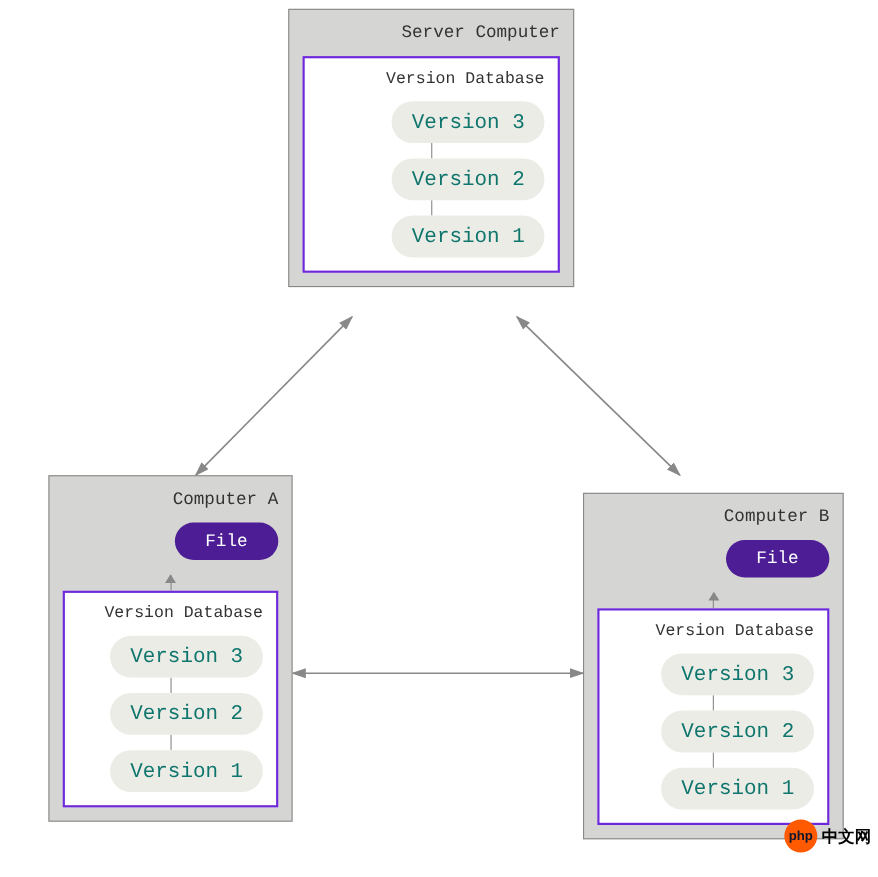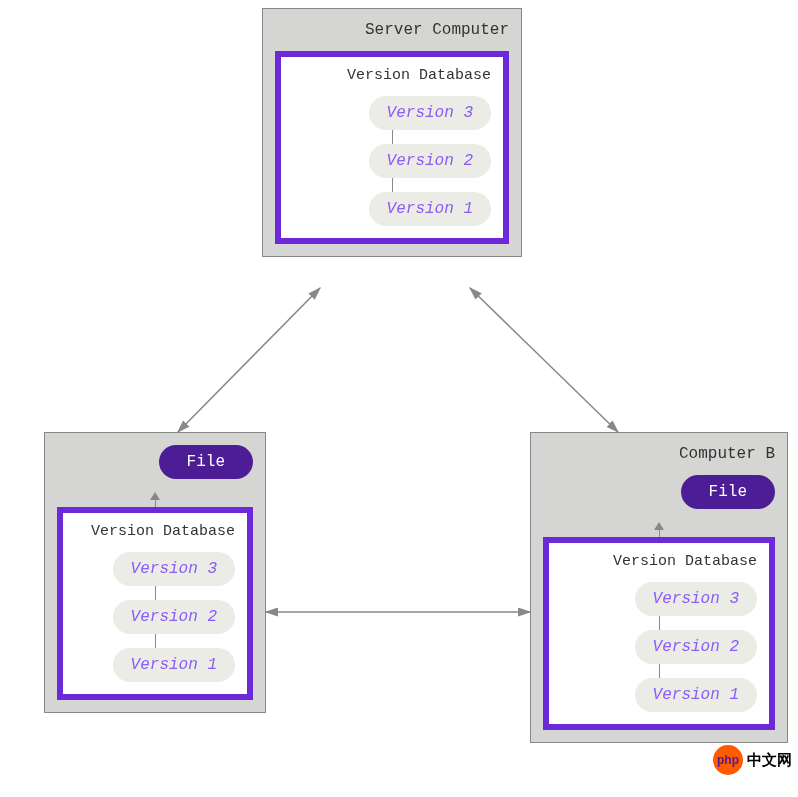--- a/index.html
+++ b/index.html
@@ -27,37 +27,36 @@
     background: #4c1d95;
     color: #fff;
     border-radius: 999px;
     padding: 8px 28px;
     display: inline-block;
     font-size: 16px;
     margin-bottom: 14px;
   }
   .db-box {
     background: #ffffff;
-    border: 6px solid #6d28d9;
+    border: 2px solid #6d28d9;
     padding: 10px 12px 12px 12px;
   }
   .db-title {
     font-size: 15px;
     margin-bottom: 12px;
     color: #333;
   }
   .version-pill {
     background: #ecece6;
-    color: #8b5cf6;
+    color: #0f766e;
     border-radius: 999px;
     padding: 8px 18px;
     display: inline-block;
-    font-size: 16px;
+    font-size: 19px;
     margin: 0;
-    font-style: italic;
   }
   .version-connector {
     width: 1px;
     height: 14px;
     background: #888;
     margin: 0 auto;
   }
   .file-connector {
     width: 1px;
     height: 14px;
@@ -70,40 +69,40 @@
     left: 50%;
     top: -1px;
     transform: translateX(-50%);
     width: 0; height: 0;
     border-left: 5px solid transparent;
     border-right: 5px solid transparent;
     border-bottom: 8px solid #888;
   }
   #server { left: 262px; top: 8px; width: 260px; }
   #compA  { left: 44px;  top: 432px; width: 222px; }
-  #compB  { left: 530px; top: 432px; width: 258px; }
+  #compB  { left: 530px; top: 448px; width: 237px; }
   svg.links {
     position: absolute;
     left: 0; top: 0;
     width: 798px; height: 797px;
     pointer-events: none;
   }
   .watermark {
     position: absolute;
     right: 6px;
     bottom: 22px;
     display: flex;
     align-items: center;
     gap: 4px;
     font-family: sans-serif;
   }
   .watermark .circle {
     width: 30px; height: 30px;
     background: #ff5a00;
-    color: #4c1d95;
+    color: #0f172a;
     border-radius: 50%;
     display: flex;
     align-items: center;
     justify-content: center;
     font-size: 12px;
     font-weight: bold;
   }
   .watermark .txt {
     color: #000000;
     font-size: 15px;
@@ -134,20 +133,21 @@
     <div class="db-title">Version Database</div>
     <div class="version-pill">Version 3</div>
     <div class="version-connector"></div>
     <div class="version-pill">Version 2</div>
     <div class="version-connector"></div>
     <div class="version-pill">Version 1</div>
   </div>
 </div>
 
 <div id="compA" class="node-box">
+  <div class="node-title">Computer A</div>
   <div class="file-pill">File</div>
   <div class="file-connector">
       <div class="arrow-up"></div>
     </div>
   <div class="db-box">
     <div class="db-title">Version Database</div>
     <div class="version-pill">Version 3</div>
     <div class="version-connector"></div>
     <div class="version-pill">Version 2</div>
     <div class="version-connector"></div>

